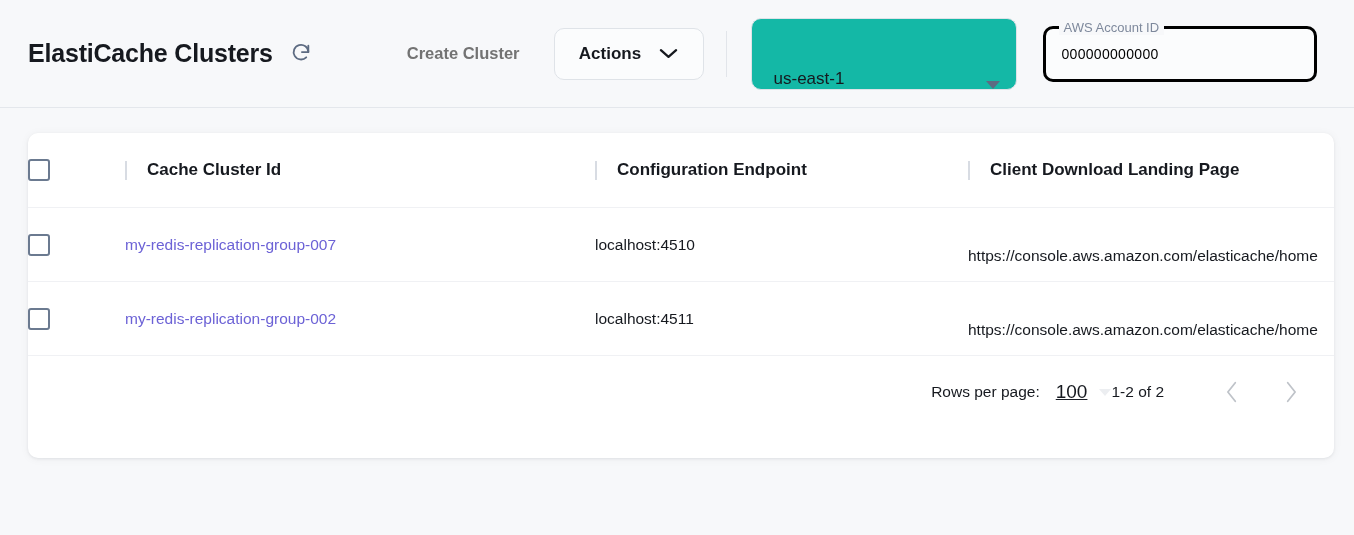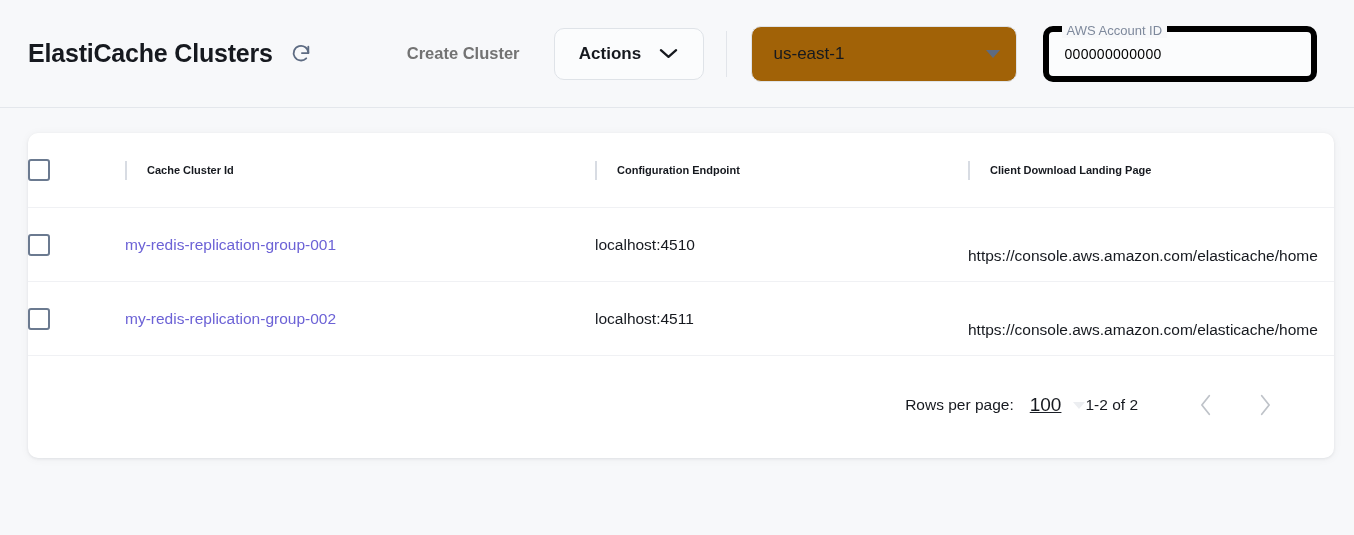--- a/index.html
+++ b/index.html
@@ -23,21 +23,21 @@
     box-sizing: border-box;
     background: #f7f8fa;
     border-bottom: 1px solid #e4e7ec;
     display: flex;
     align-items: center;
     padding: 0 20px 0 28px;
   }
 
   .title-block {
     display: flex;
-    align-items: flex-end;
+    align-items: flex-start;
     gap: 14px;
   }
 
   .page-title {
     font-size: 25px;
     font-weight: bold;
     letter-spacing: -0.2px;
     color: #16191f;
     white-space: nowrap;
   }
@@ -89,28 +89,28 @@
   .v-divider {
     width: 1px;
     height: 46px;
     background: #e2e5ea;
     margin-left: 22px;
   }
 
   .region-select {
     margin-left: 24px;
     width: 266px;
-    height: 56px;
+    height: 72px;
     box-sizing: border-box;
     padding: 0 16px 0 22px;
     border: 1px solid #dfe3e8;
     border-radius: 10px;
-    background: #a16207;
-    display: flex;
-    align-items: center;
+    background: #14b8a6;
+    display: flex;
+    align-items: flex-end;
     justify-content: space-between;
     cursor: pointer;
   }
   .region-value {
     font-size: 17px;
     color: #16191f;
     white-space: nowrap;
   }
   .caret-filled {
     width: 0; height: 0;
@@ -118,21 +118,21 @@
     border-right: 7px solid transparent;
     border-top: 8px solid #5d6b82;
   }
 
   .account-field {
     position: relative;
     margin-left: 26px;
     width: 274px;
     height: 56px;
     box-sizing: border-box;
-    border: 6px solid #000000;
+    border: 3px solid #000000;
     border-radius: 10px;
     background: #fbfcfd;
     display: flex;
     align-items: center;
     padding: 0 16px;
   }
   .account-legend {
     position: absolute;
     top: -9px;
     left: 13px;
@@ -179,21 +179,21 @@
     white-space: nowrap;
   }
 
   .col-check  { width: 97px; }
   .col-name   { width: 470px; }
   .col-endpoint { width: 373px; }
   .col-landing { width: auto; }
 
   thead th {
     height: 74px;
-    font-size: 11px;
+    font-size: 17px;
     font-weight: bold;
     color: #16191f;
   }
 
   tbody tr {
     border-top: 1px solid #f0f1f4;
   }
   tbody td {
     height: 73px;
     font-size: 15.5px;
@@ -237,26 +237,26 @@
     overflow: hidden;
     white-space: nowrap;
     margin-top: 22px;
   }
 
   
   .pagination {
     position: absolute;
     left: 0;
     right: 0;
-    bottom: 0;
+    bottom: 13px;
     height: 106px;
     display: flex;
     align-items: center;
     justify-content: flex-end;
-    padding-right: 50px;
+    padding-right: 24px;
     box-sizing: border-box;
   }
   .rows-label {
     font-size: 15.5px;
     color: #16191f;
   }
   .rows-select {
     display: flex;
     align-items: center;
     gap: 12px;
@@ -366,21 +366,21 @@
             </div>
           </th>
         </tr>
       </thead>
       <tbody>
         <tr>
           <td class="cell-check">
             <div class="checkbox"></div>
           </td>
           <td>
-            <a class="cluster-link">my-redis-replication-group-001</a>
+            <a class="cluster-link">my-redis-replication-group-007</a>
           </td>
           <td>localhost:4510</td>
           <td>
             <span class="landing-url">https://console.aws.amazon.com/elasticache/home</span>
           </td>
         </tr>
         <tr>
           <td class="cell-check">
             <div class="checkbox"></div>
           </td>

